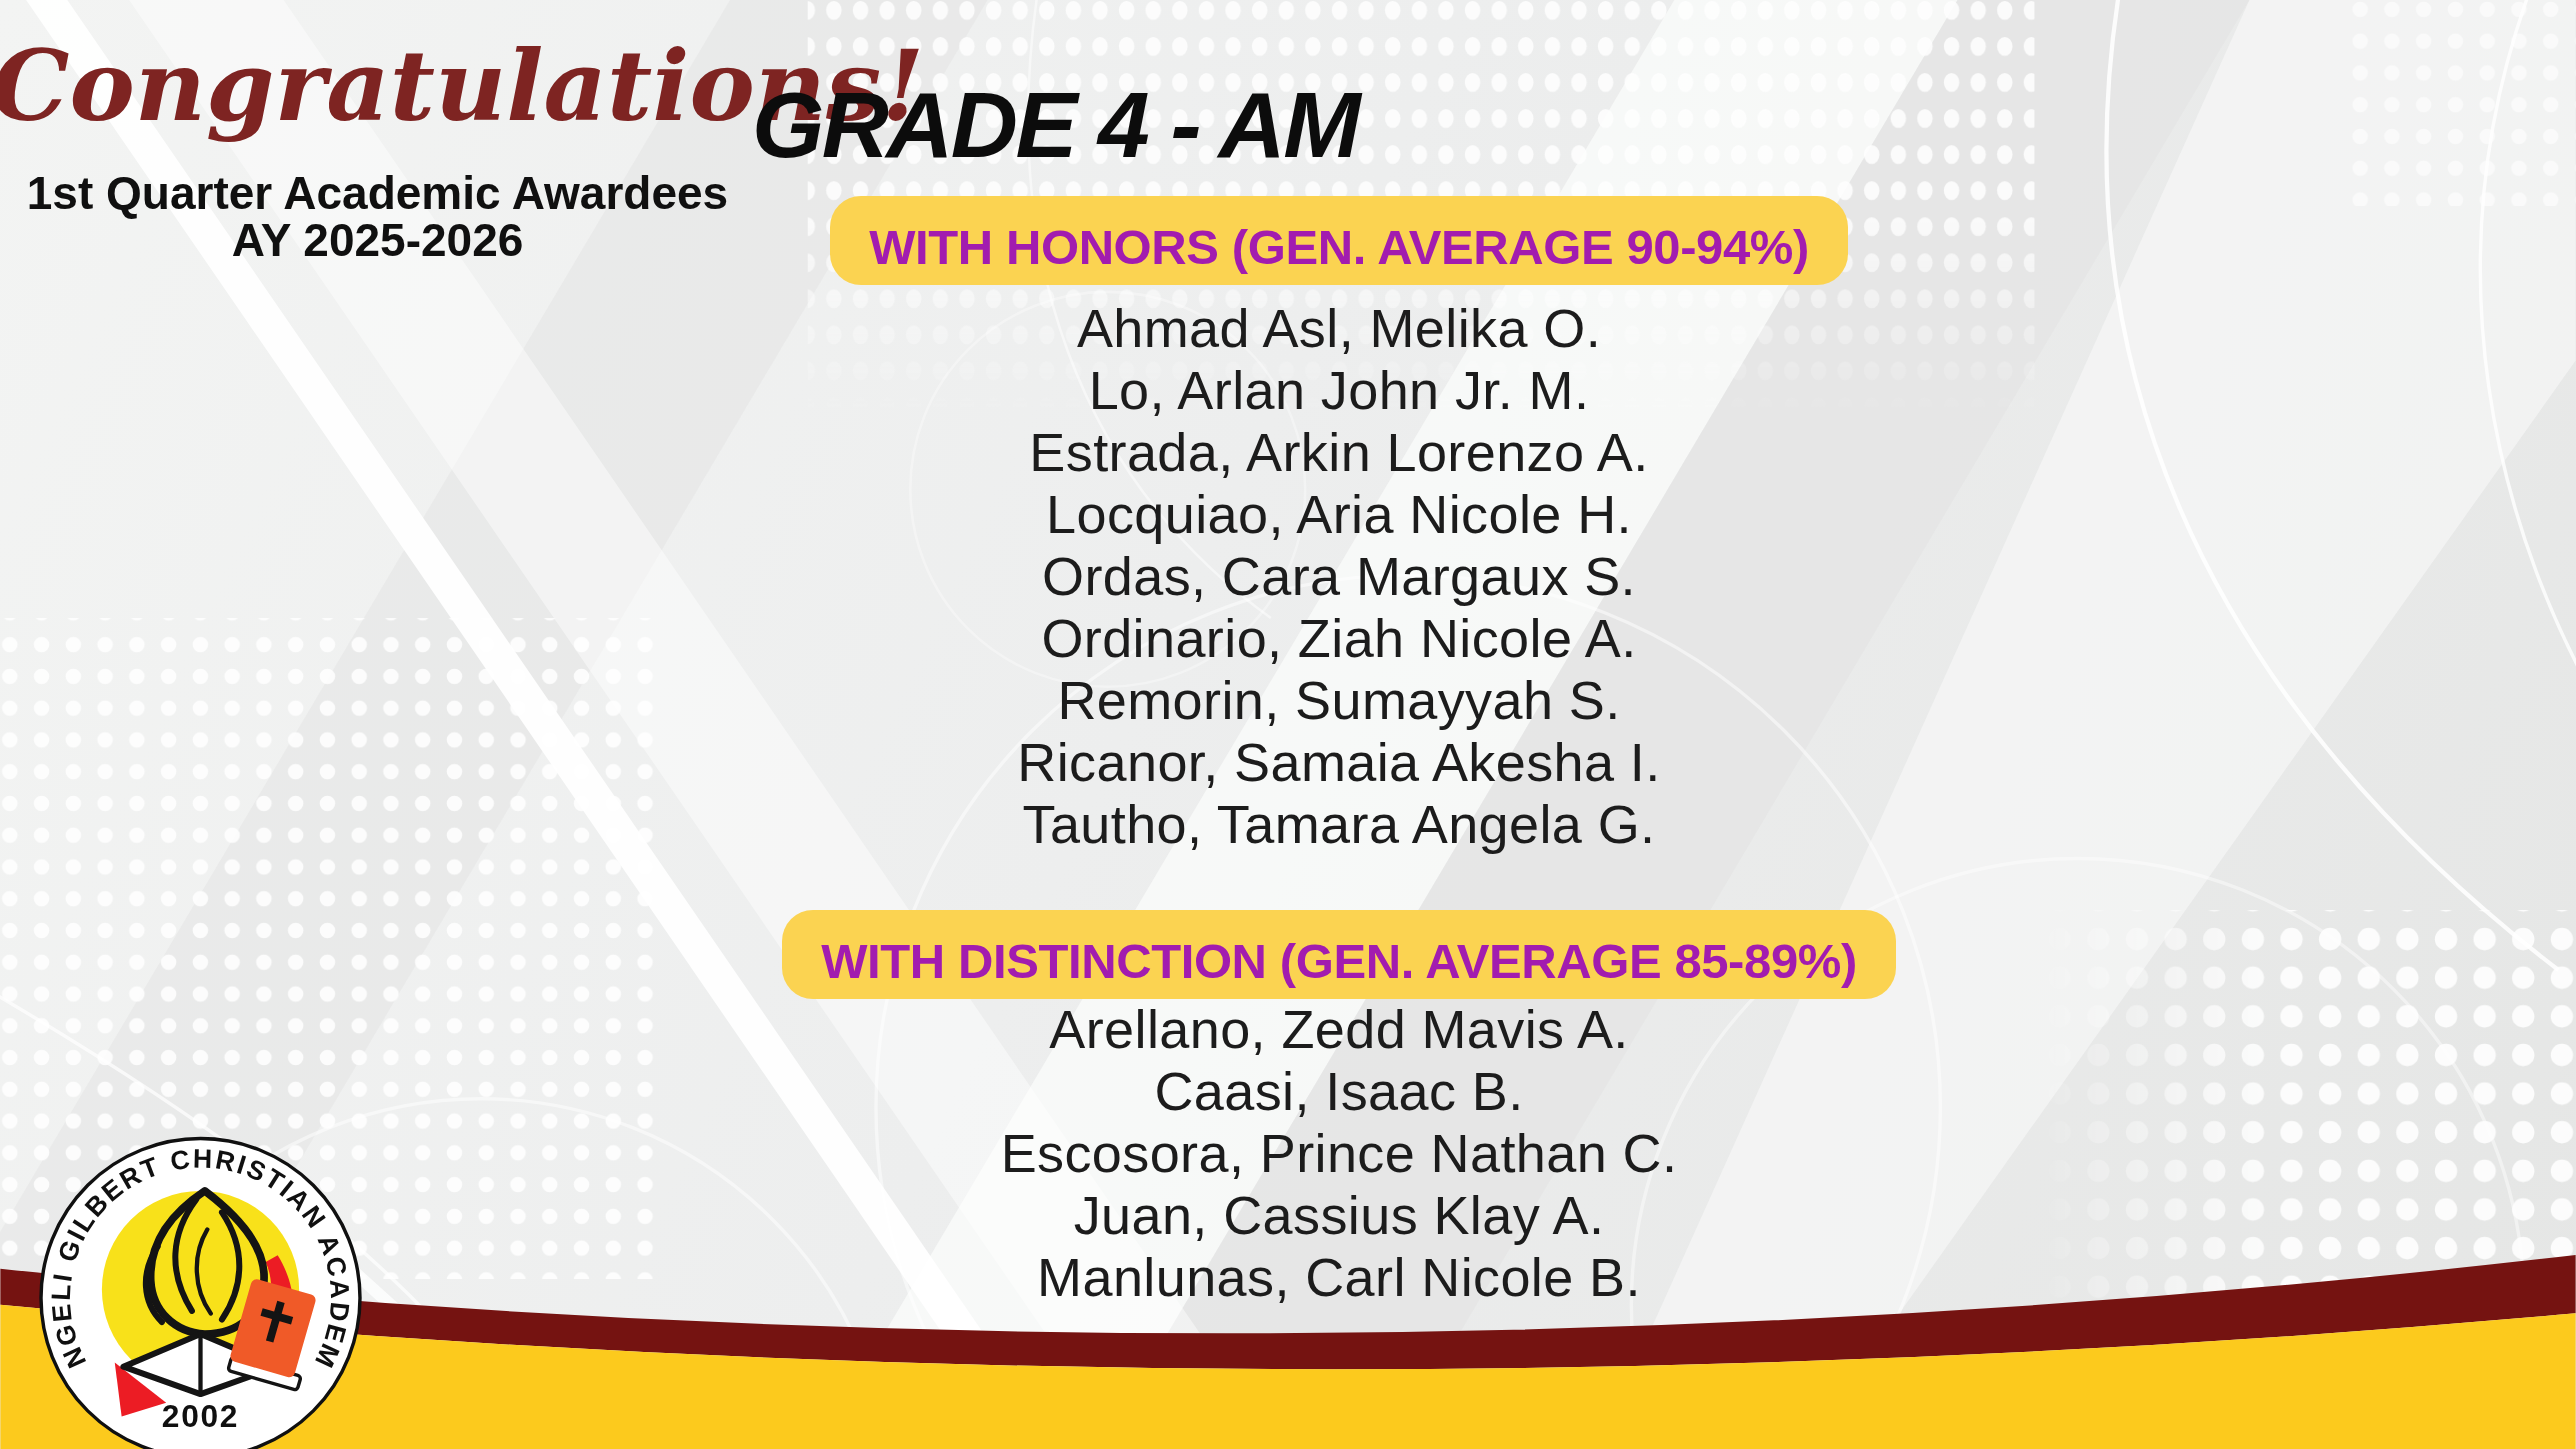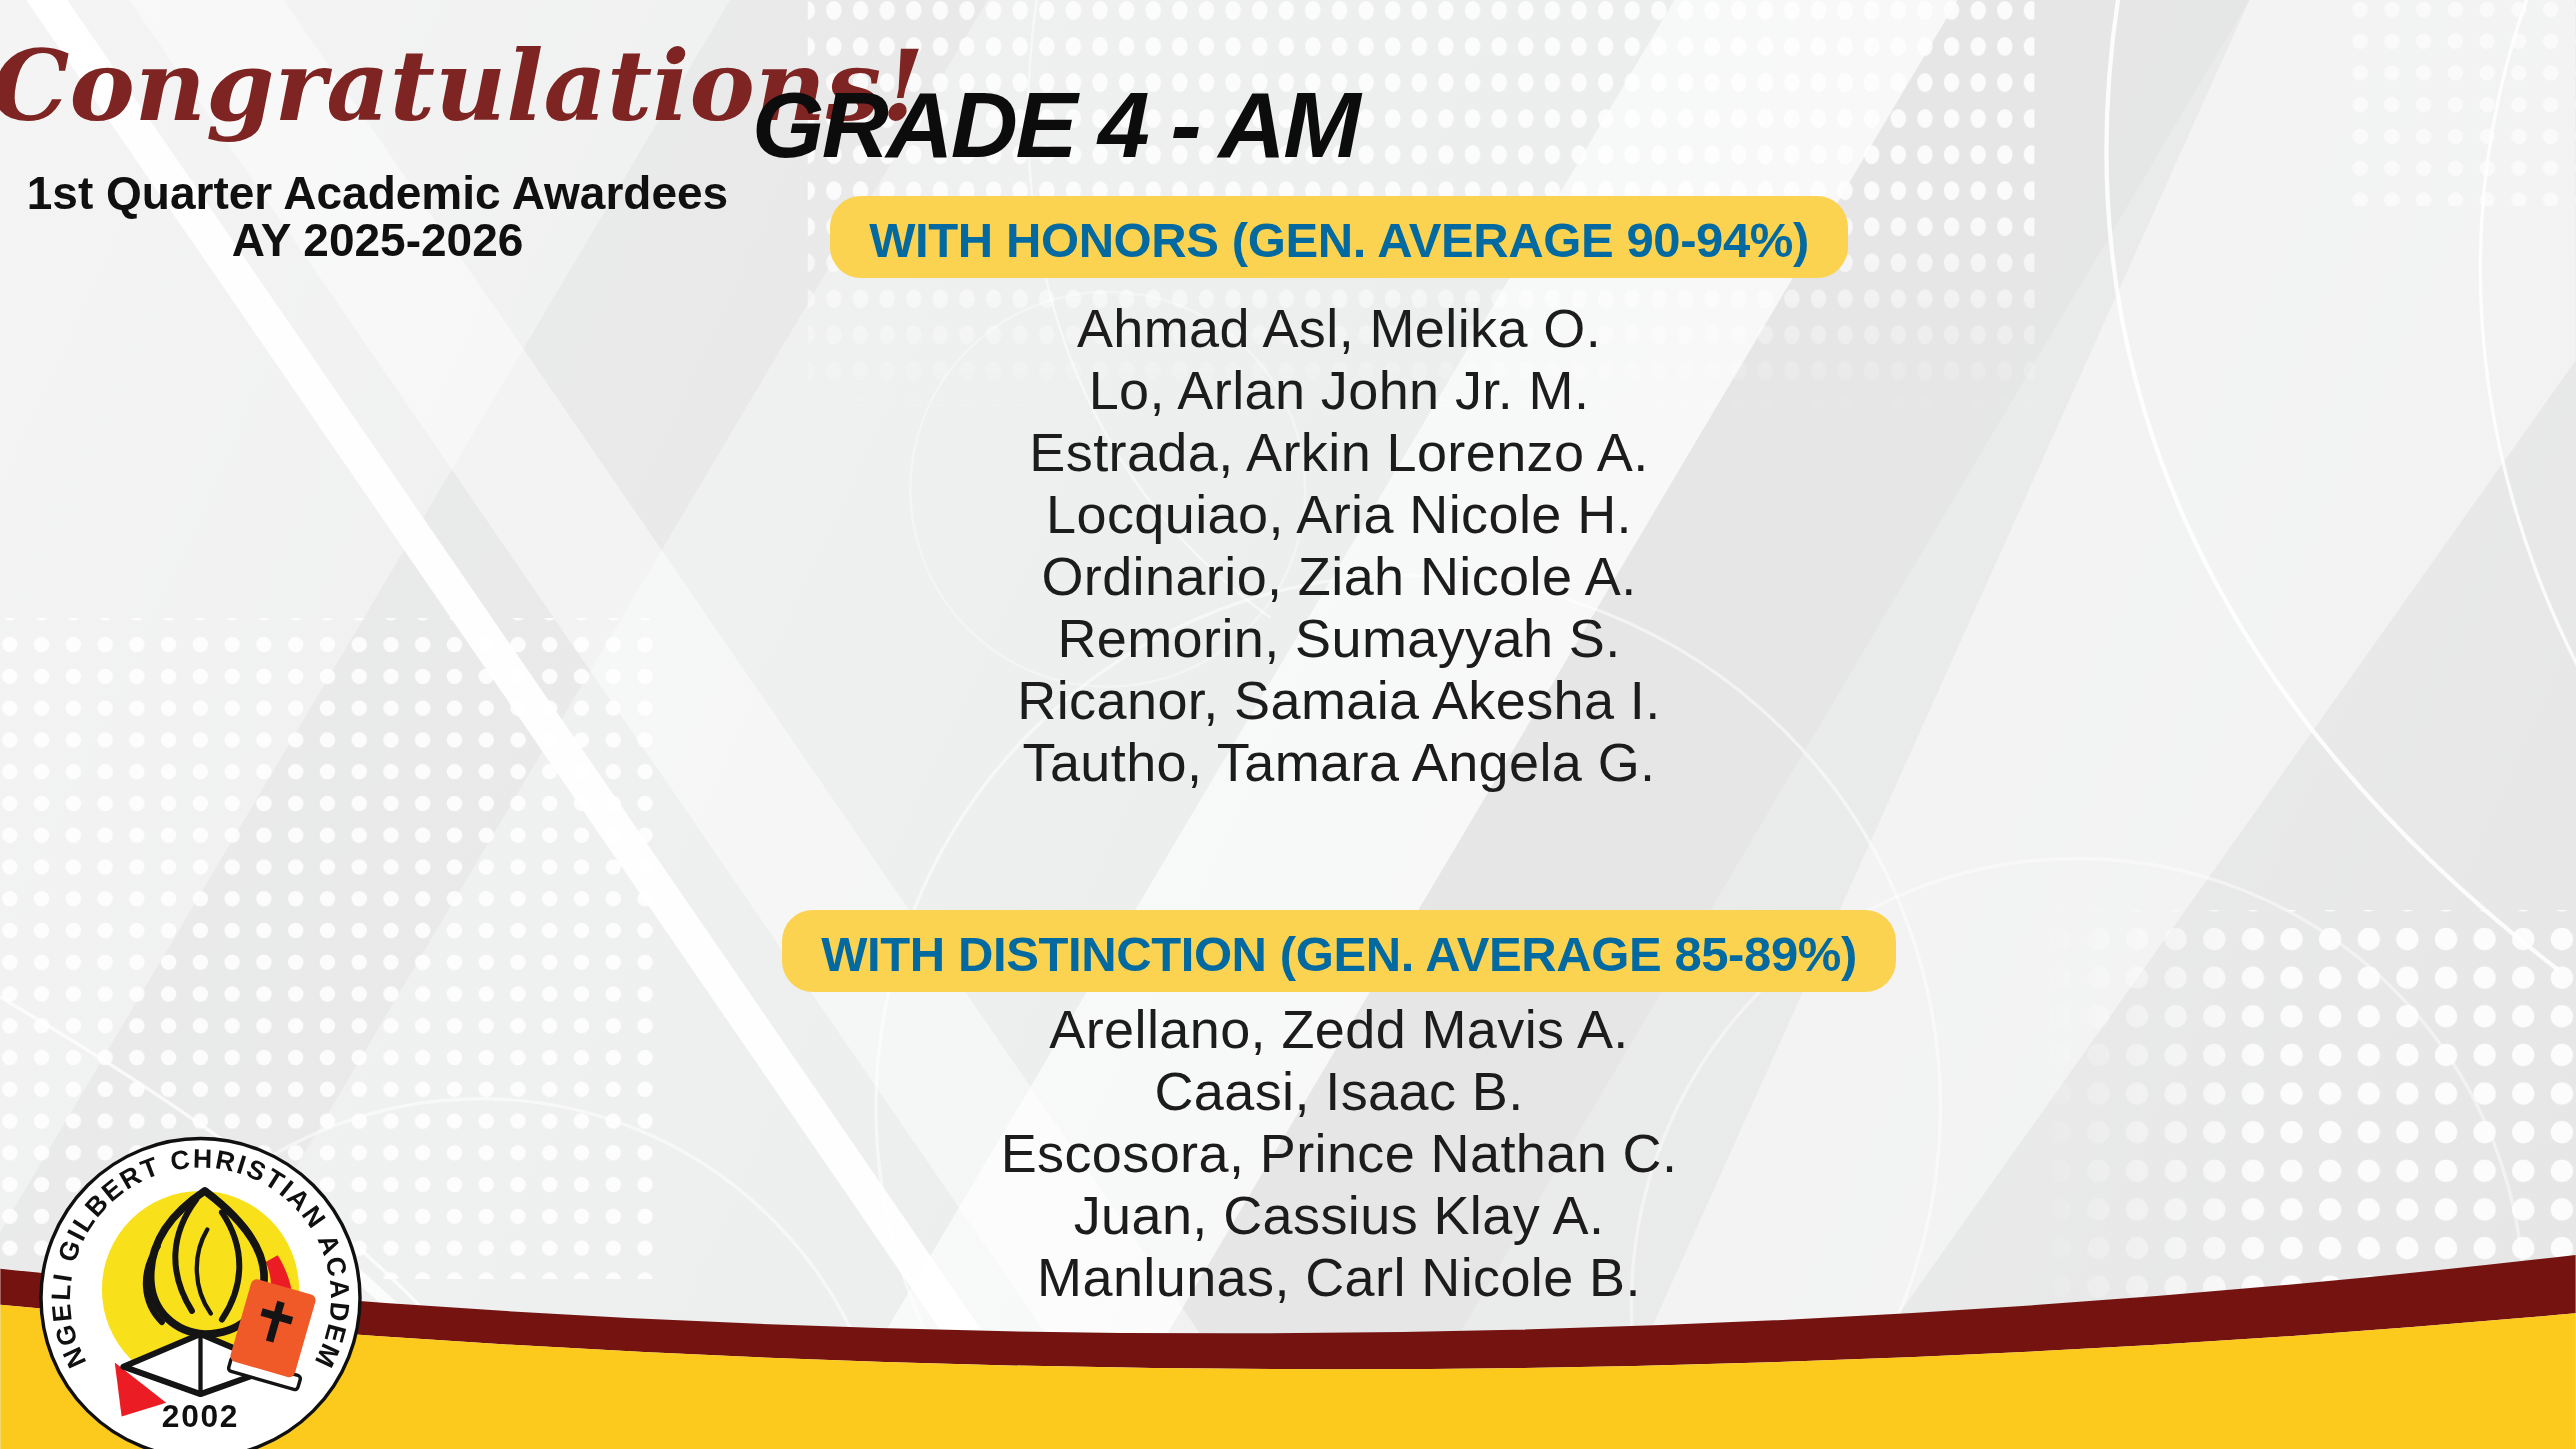--- a/index.html
+++ b/index.html
@@ -22,23 +22,23 @@
     font-weight: bold; font-size: 46px; line-height: 47px; color: #101010;
   }
   .grade-title {
     position: absolute; left: 752px; top: 76px; width: 1202px; text-align: left;
     font-weight: bold; font-size: 93px; line-height: 1.06; letter-spacing: -2.6px; color: #0c0c0c; font-style: italic;
   }
   .badge-row { position: absolute; left: 738px; width: 1202px; text-align: center; }
   .badge-row.first  { top: 196px; }
   .badge-row.second { top: 910px; }
   .badge {
-    display: inline-block; background: #fbd351; color: #0369a1;
+    display: inline-block; background: #fbd351; color: #a21caf;
     font-weight: bold; font-size: 49px; line-height: 1; letter-spacing: -0.4px;
-    padding: 20px 39px 13px; border-radius: 31px;
+    padding: 27px 39px 13px; border-radius: 31px;
   }
   .names {
     position: absolute; left: 738px; width: 1202px; text-align: center;
     font-size: 54px; line-height: 62px; color: #1c1c1c; letter-spacing: 0.4px; font-weight: normal;
   }
   .names.first  { top: 297px; }
   .names.second { top: 998px; }
   .logo-svg { position: absolute; left: 20px; top: 1118px; }
 </style>
 </head>
@@ -109,20 +109,21 @@
   <div class="grade-title">GRADE 4 - AM</div>
 
   <div class="badge-row first">
     <span class="badge">WITH HONORS (GEN. AVERAGE 90-94%)</span>
   </div>
   <div class="names first">
     <div>Ahmad Asl, Melika O.</div>
     <div>Lo, Arlan John Jr. M.</div>
     <div>Estrada, Arkin Lorenzo A.</div>
     <div>Locquiao, Aria Nicole H.</div>
+    <div>Ordas, Cara Margaux S.</div>
     <div>Ordinario, Ziah Nicole A.</div>
     <div>Remorin, Sumayyah S.</div>
     <div>Ricanor, Samaia Akesha I.</div>
     <div>Tautho, Tamara Angela G.</div>
   </div>
 
   <div class="badge-row second">
     <span class="badge">WITH DISTINCTION (GEN. AVERAGE 85-89%)</span>
   </div>
   <div class="names second">

